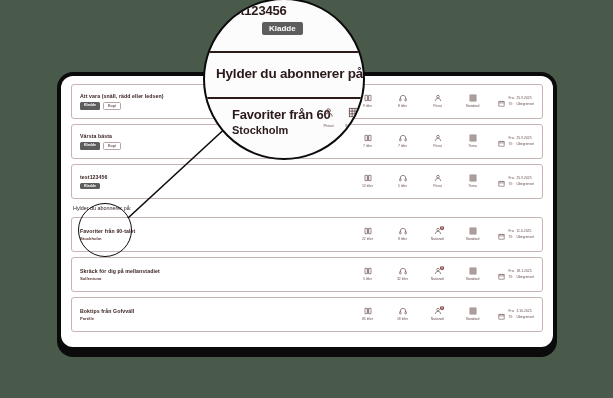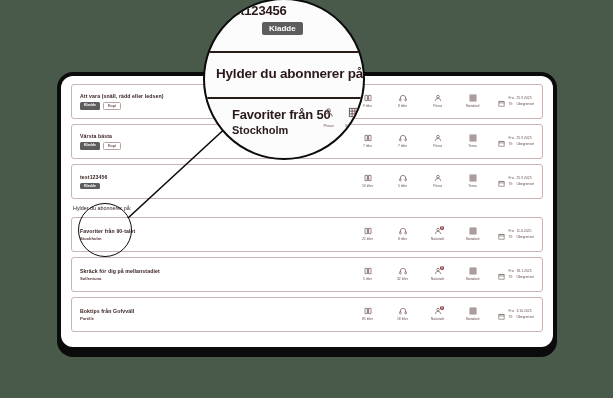--- a/index.html
+++ b/index.html
@@ -457,21 +457,21 @@
 
   <div class="src"></div>
 
   <div class="mag">
     <div class="mag-inner">
       <div class="mag-title">test123456</div>
       <div class="mag-badge">Kladde</div>
       <div class="mag-rule" style="top:51px"></div>
       <div class="mag-head">Hylder du abonnerer på:</div>
       <div class="mag-rule" style="top:97px"></div>
-      <div class="mag-row">Favoriter från 50</div>
+      <div class="mag-row">Favoriter från 60</div>
       <div class="mag-row2">Stockholm</div>
       <div class="mag-icons">
         <div class="mag-ic">
           <svg width="11" height="11" viewBox="0 0 24 24" fill="none" stroke="#6b4f4f" stroke-width="2">
             <circle cx="12" cy="8" r="4"></circle>
               <path d="M4 21c0-4.4 3.6-8 8-8s8 3.6 8 8"></path>
           </svg>
           <div class="lbl">Privat</div>
         </div>
         <div class="mag-ic">

